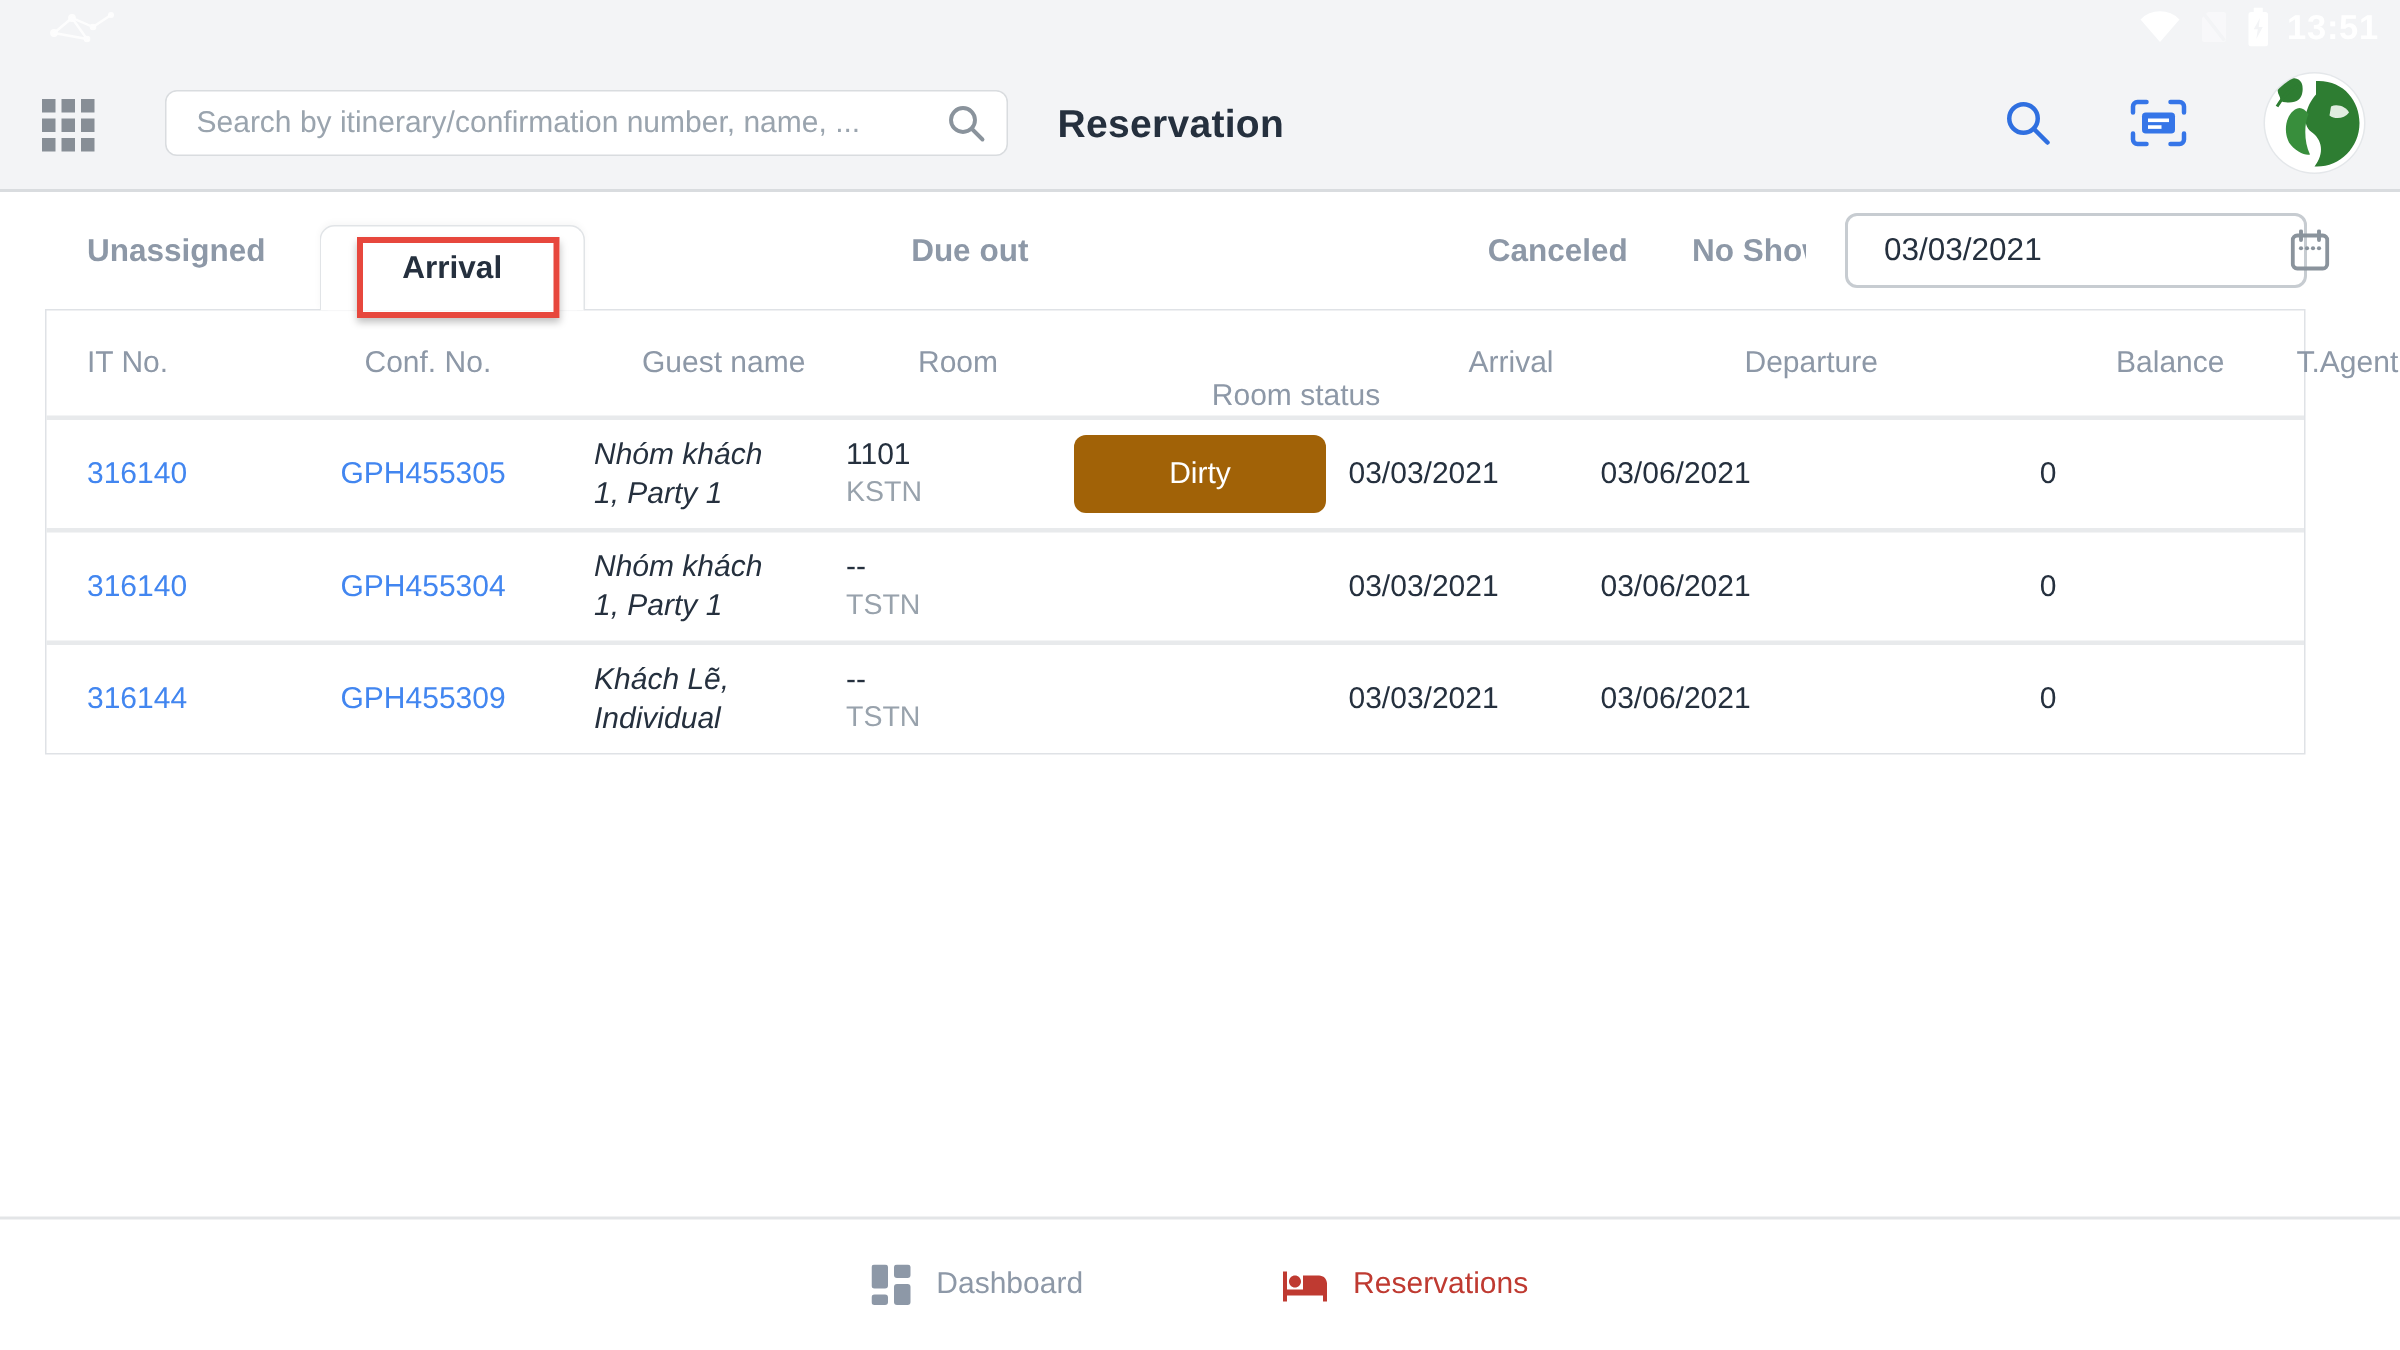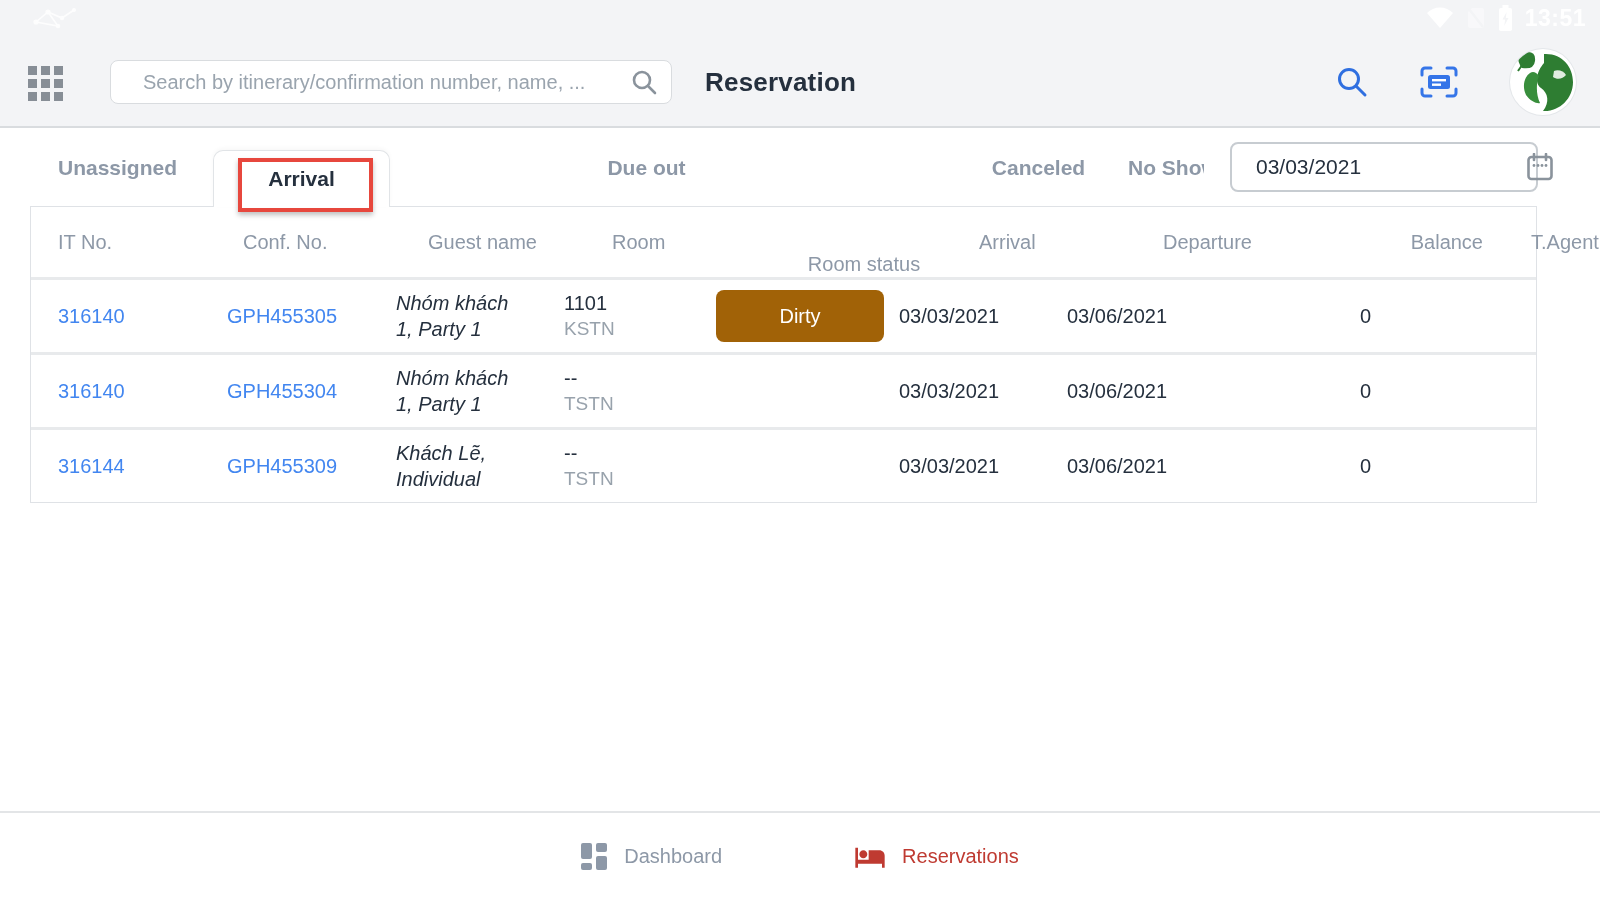--- a/index.html
+++ b/index.html
@@ -9,21 +9,21 @@
   
   .statusbar{position:absolute;top:0;left:0;width:1600px;height:36px;background:#f3f4f6;}
   .sb-left{position:absolute;left:28px;top:2px;opacity:.9;}
   .sb-right{position:absolute;right:14px;top:0;height:36px;display:flex;align-items:center;gap:12px;}
   .sb-time{color:#ffffff;font-size:23px;font-weight:bold;letter-spacing:.5px;}
 
   
   .header{position:absolute;top:36px;left:0;width:1600px;height:92px;background:#f3f4f6;border-bottom:2px solid #d9dcdf;box-sizing:border-box;}
   .apps-grid{position:absolute;left:28px;top:30px;display:grid;grid-template-columns:repeat(3,9px);grid-template-rows:repeat(3,9px);gap:4px;cursor:pointer;}
   .apps-grid span{background:#878e96;display:block;}
-  .searchbox{position:absolute;left:110px;top:24px;width:562px;height:44px;background:#ffffff;border:1px solid #d9dcdf;border-radius:8px;box-sizing:border-box;display:flex;align-items:center;padding-left:12px;}
+  .searchbox{position:absolute;left:110px;top:24px;width:562px;height:44px;background:#ffffff;border:1px solid #d9dcdf;border-radius:8px;box-sizing:border-box;display:flex;align-items:center;}
   .searchbox input{flex:1;border:none;outline:none;background:transparent;font-family:"Liberation Sans",sans-serif;font-size:20px;color:#3a4554;padding:0 0 0 20px;}
   .searchbox input::placeholder{color:#9aa4ae;}
   .searchbox .mag{margin-right:14px;flex:0 0 auto;}
   .page-title{position:absolute;left:705px;top:0;height:92px;display:flex;align-items:center;font-size:26px;font-weight:bold;color:#25303e;letter-spacing:.2px;}
   .hdr-actions{position:absolute;right:24px;top:0;height:92px;display:flex;align-items:center;gap:52px;}
   .icon-btn{cursor:pointer;display:flex;align-items:center;justify-content:center;}
   .globe{width:66px;height:66px;border-radius:50%;background:#ffffff;overflow:hidden;box-shadow:0 0 0 1px #e4e7ea;}
 
   
   .tabbar{position:absolute;top:128px;left:0;width:1600px;height:68px;background:#ffffff;}

